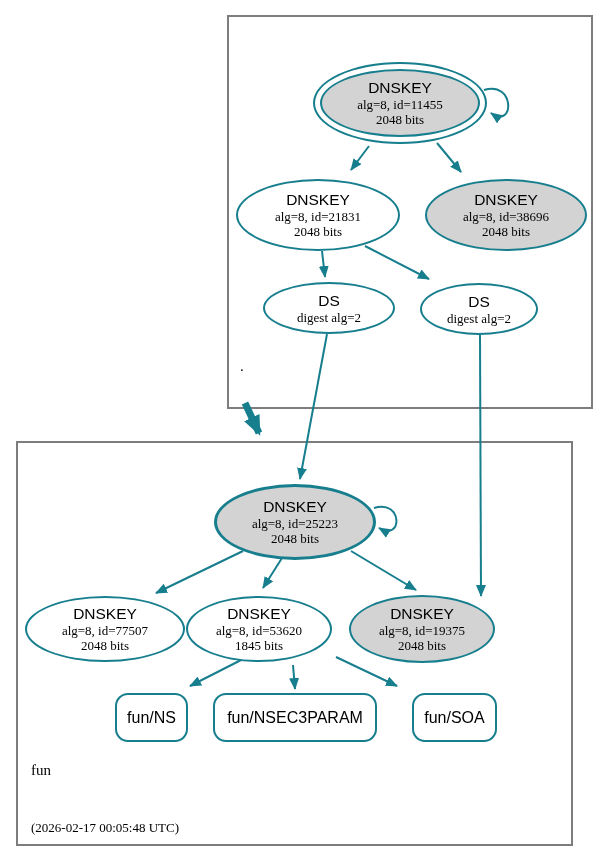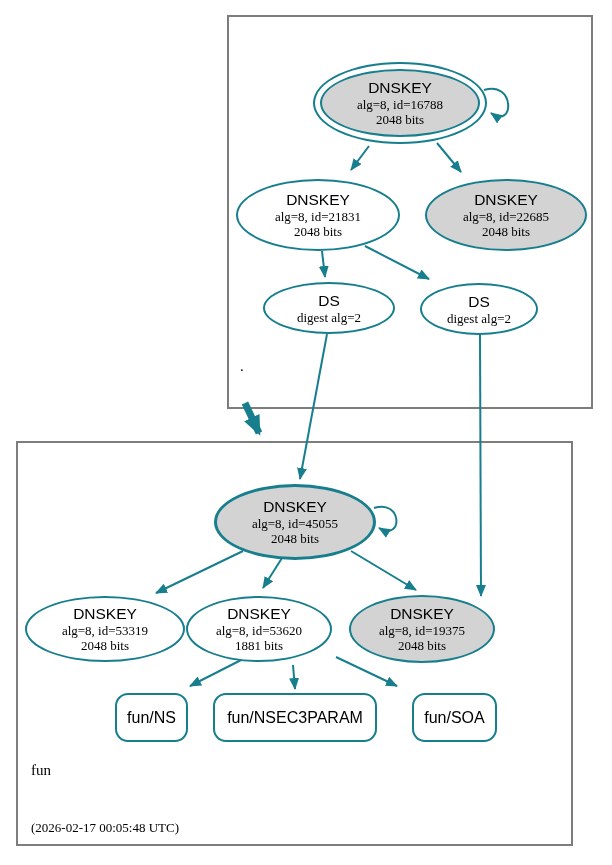--- a/index.html
+++ b/index.html
@@ -136,63 +136,63 @@
     <path class="edge" d="M 282,558 L 263,588" marker-end="url(#ah)"></path>
     <path class="edge" d="M 351,551 L 416,590" marker-end="url(#ah)"></path>
     <path class="edge" d="M 247,657 L 190,686" marker-end="url(#ah)"></path>
     <path class="edge" d="M 293,665 L 295,689" marker-end="url(#ah)"></path>
     <path class="edge" d="M 336,657 L 397,686" marker-end="url(#ah)"></path>
   </svg>
 
   <div class="double-outer" style="left:313px; top:62px; width:174px; height:82px;">
     <div class="double-inner">
       <div class="nt">DNSKEY</div>
-      <div class="nd">alg=8, id=16788</div>
+      <div class="nd">alg=8, id=11455</div>
       <div class="nd">2048 bits</div>
     </div>
   </div>
 
   <div class="node ellipse" style="left:236px; top:179px; width:164px; height:72px;">
     <div class="nt">DNSKEY</div>
     <div class="nd">alg=8, id=21831</div>
     <div class="nd">2048 bits</div>
   </div>
 
   <div class="node ellipse gray" style="left:425px; top:179px; width:162px; height:72px;">
     <div class="nt">DNSKEY</div>
-    <div class="nd">alg=8, id=22685</div>
+    <div class="nd">alg=8, id=38696</div>
     <div class="nd">2048 bits</div>
   </div>
 
   <div class="node ellipse" style="left:263px; top:282px; width:132px; height:52px;">
     <div class="nt">DS</div>
     <div class="nd">digest alg=2</div>
   </div>
 
   <div class="node ellipse" style="left:420px; top:283px; width:118px; height:52px;">
     <div class="nt">DS</div>
     <div class="nd">digest alg=2</div>
   </div>
 
   <div class="node ellipse gray sep" style="left:214px; top:484px; width:162px; height:76px;">
     <div class="nt">DNSKEY</div>
-    <div class="nd">alg=8, id=45055</div>
+    <div class="nd">alg=8, id=25223</div>
     <div class="nd">2048 bits</div>
   </div>
 
   <div class="node ellipse" style="left:25px; top:596px; width:160px; height:66px;">
     <div class="nt">DNSKEY</div>
-    <div class="nd">alg=8, id=53319</div>
+    <div class="nd">alg=8, id=77507</div>
     <div class="nd">2048 bits</div>
   </div>
 
   <div class="node ellipse" style="left:186px; top:596px; width:146px; height:66px;">
     <div class="nt">DNSKEY</div>
     <div class="nd">alg=8, id=53620</div>
-    <div class="nd">1881 bits</div>
+    <div class="nd">1845 bits</div>
   </div>
 
   <div class="node ellipse gray" style="left:349px; top:595px; width:146px; height:68px;">
     <div class="nt">DNSKEY</div>
     <div class="nd">alg=8, id=19375</div>
     <div class="nd">2048 bits</div>
   </div>
 
   <div class="rrset" style="left:115px; top:693px; width:73px; height:49px;">fun/NS</div>
 

